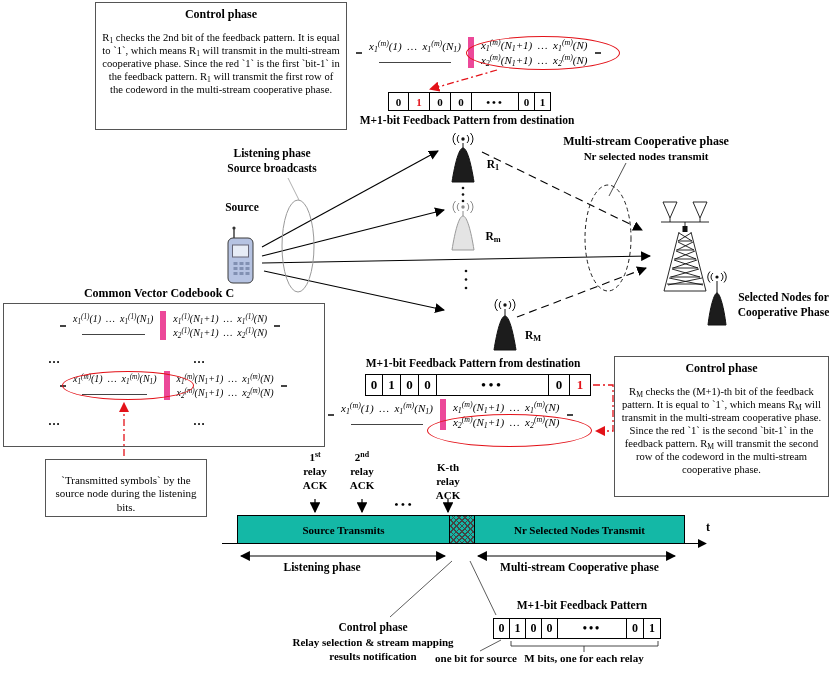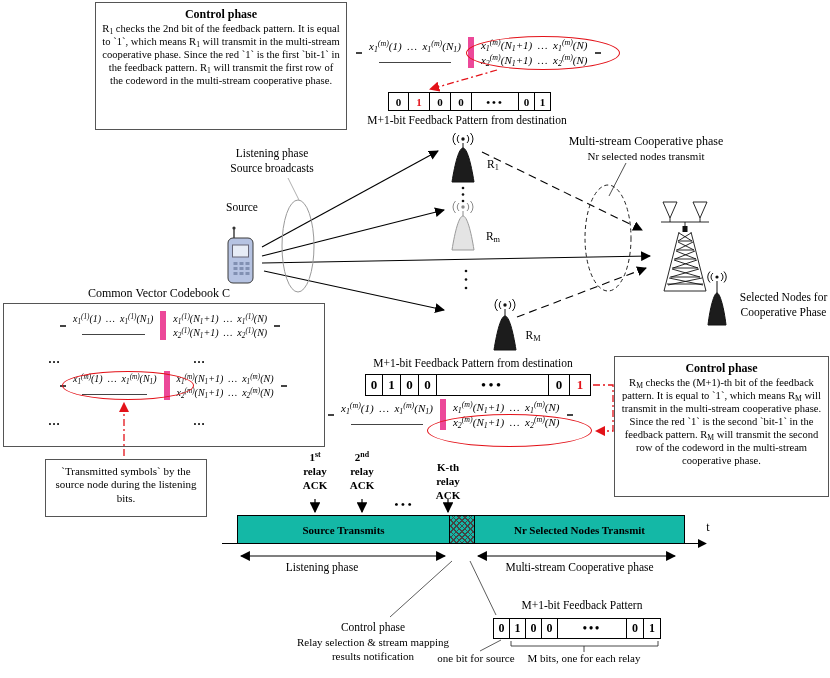--- a/index.html
+++ b/index.html
@@ -1,22 +1,22 @@
 <!DOCTYPE html>
 <html><head>
 <meta charset="utf-8">
 <style>
   html,body{margin:0;padding:0;background:#fff}
   .canvas{position:relative;width:830px;height:678px;background:#fff;overflow:hidden;
           font-family:"Liberation Serif",serif;color:#000}
   .abs{position:absolute;box-sizing:border-box}
   .note{border:1px solid #555;background:#fff;text-align:center;padding:4px 6px;z-index:1}
   .note-title{font-weight:bold;font-size:12px}
-  .note-body{font-size:10.6px;line-height:1.22;margin-top:1px}
-  .lbl{font-weight:normal;text-align:center;line-height:1.28;font-size:11.5px;z-index:1}
+  .note-body{font-size:10.6px;line-height:1.22;margin-top:10px}
+  .lbl{font-weight:bold;text-align:center;line-height:1.28;font-size:11.5px;z-index:1}
   sub{font-size:0.72em;vertical-align:-0.25em;line-height:0}
   sup{font-size:0.72em;vertical-align:0.45em;line-height:0}
   .bits{display:flex;z-index:1}
   .bit{border:1px solid #000;border-left:none;display:flex;align-items:center;justify-content:center;
        font-weight:bold;background:#fff;box-sizing:border-box}
   .bit:first-child{border-left:1px solid #000}
   .bit.red{color:#e31219}
   .matrix{display:flex;align-items:center;z-index:1;font-style:italic}
   .brk{width:6px;border:1.4px solid #444;box-sizing:border-box}
   .brk.l{border-right:none}

